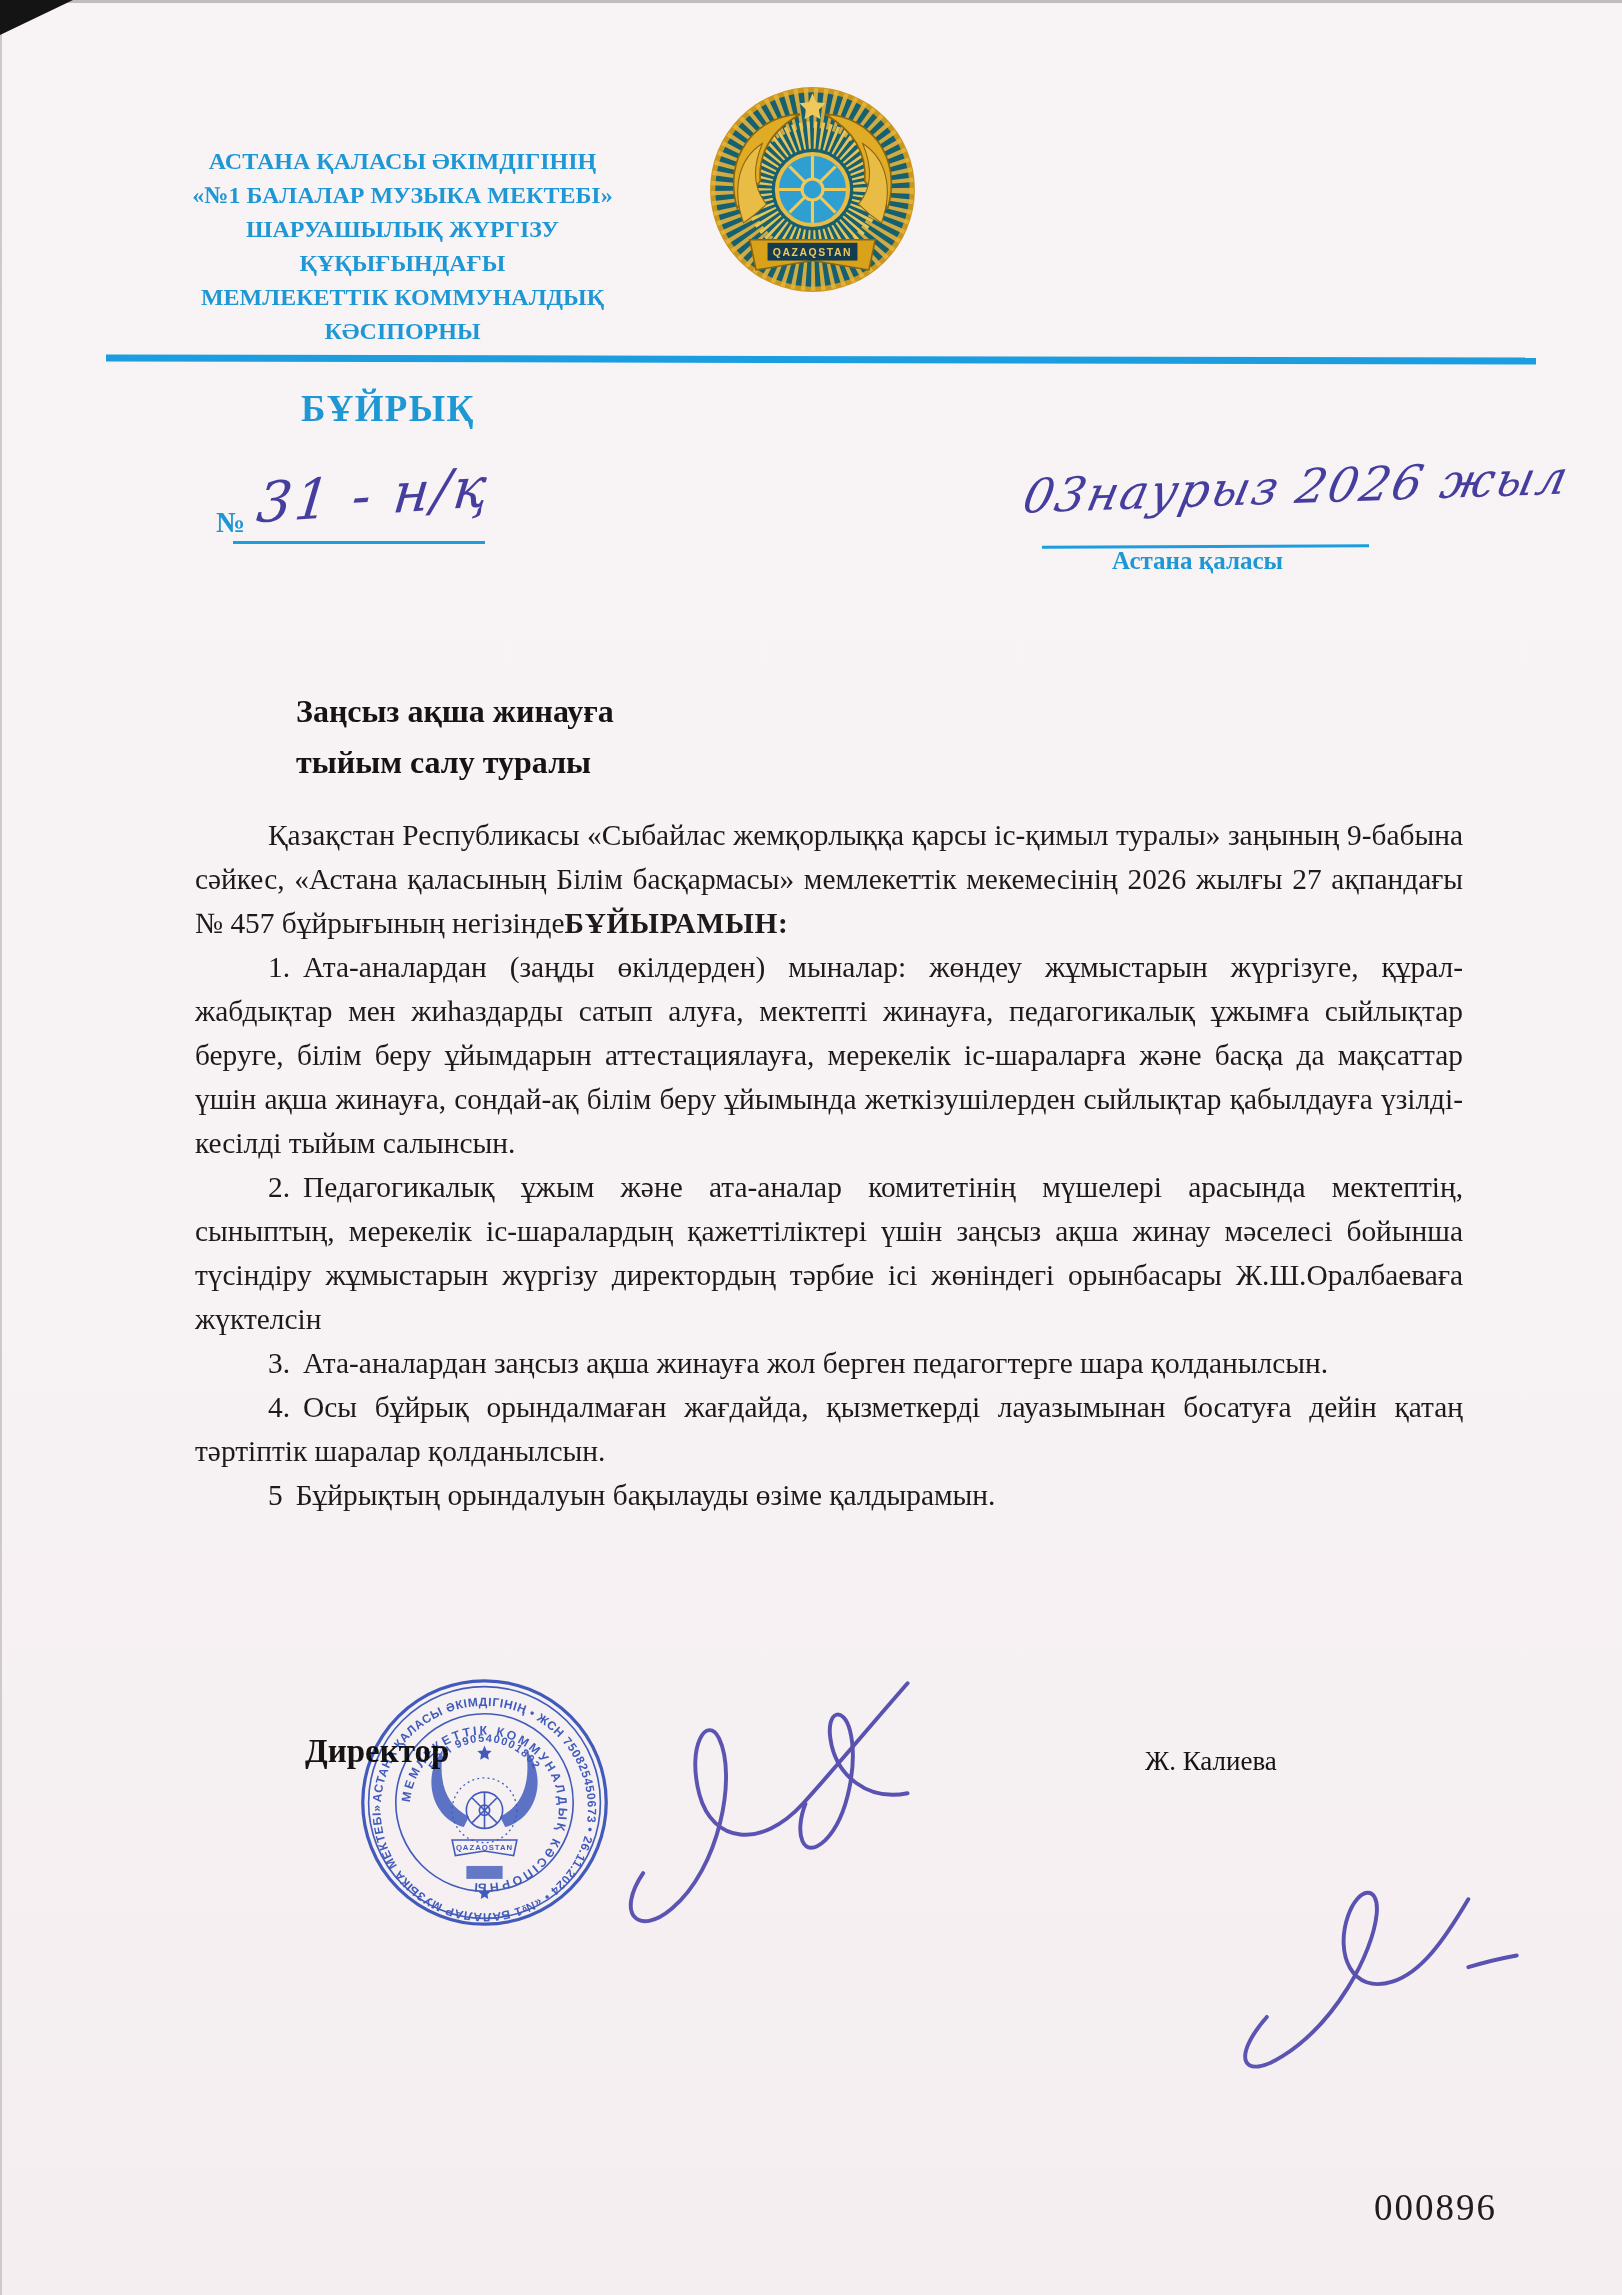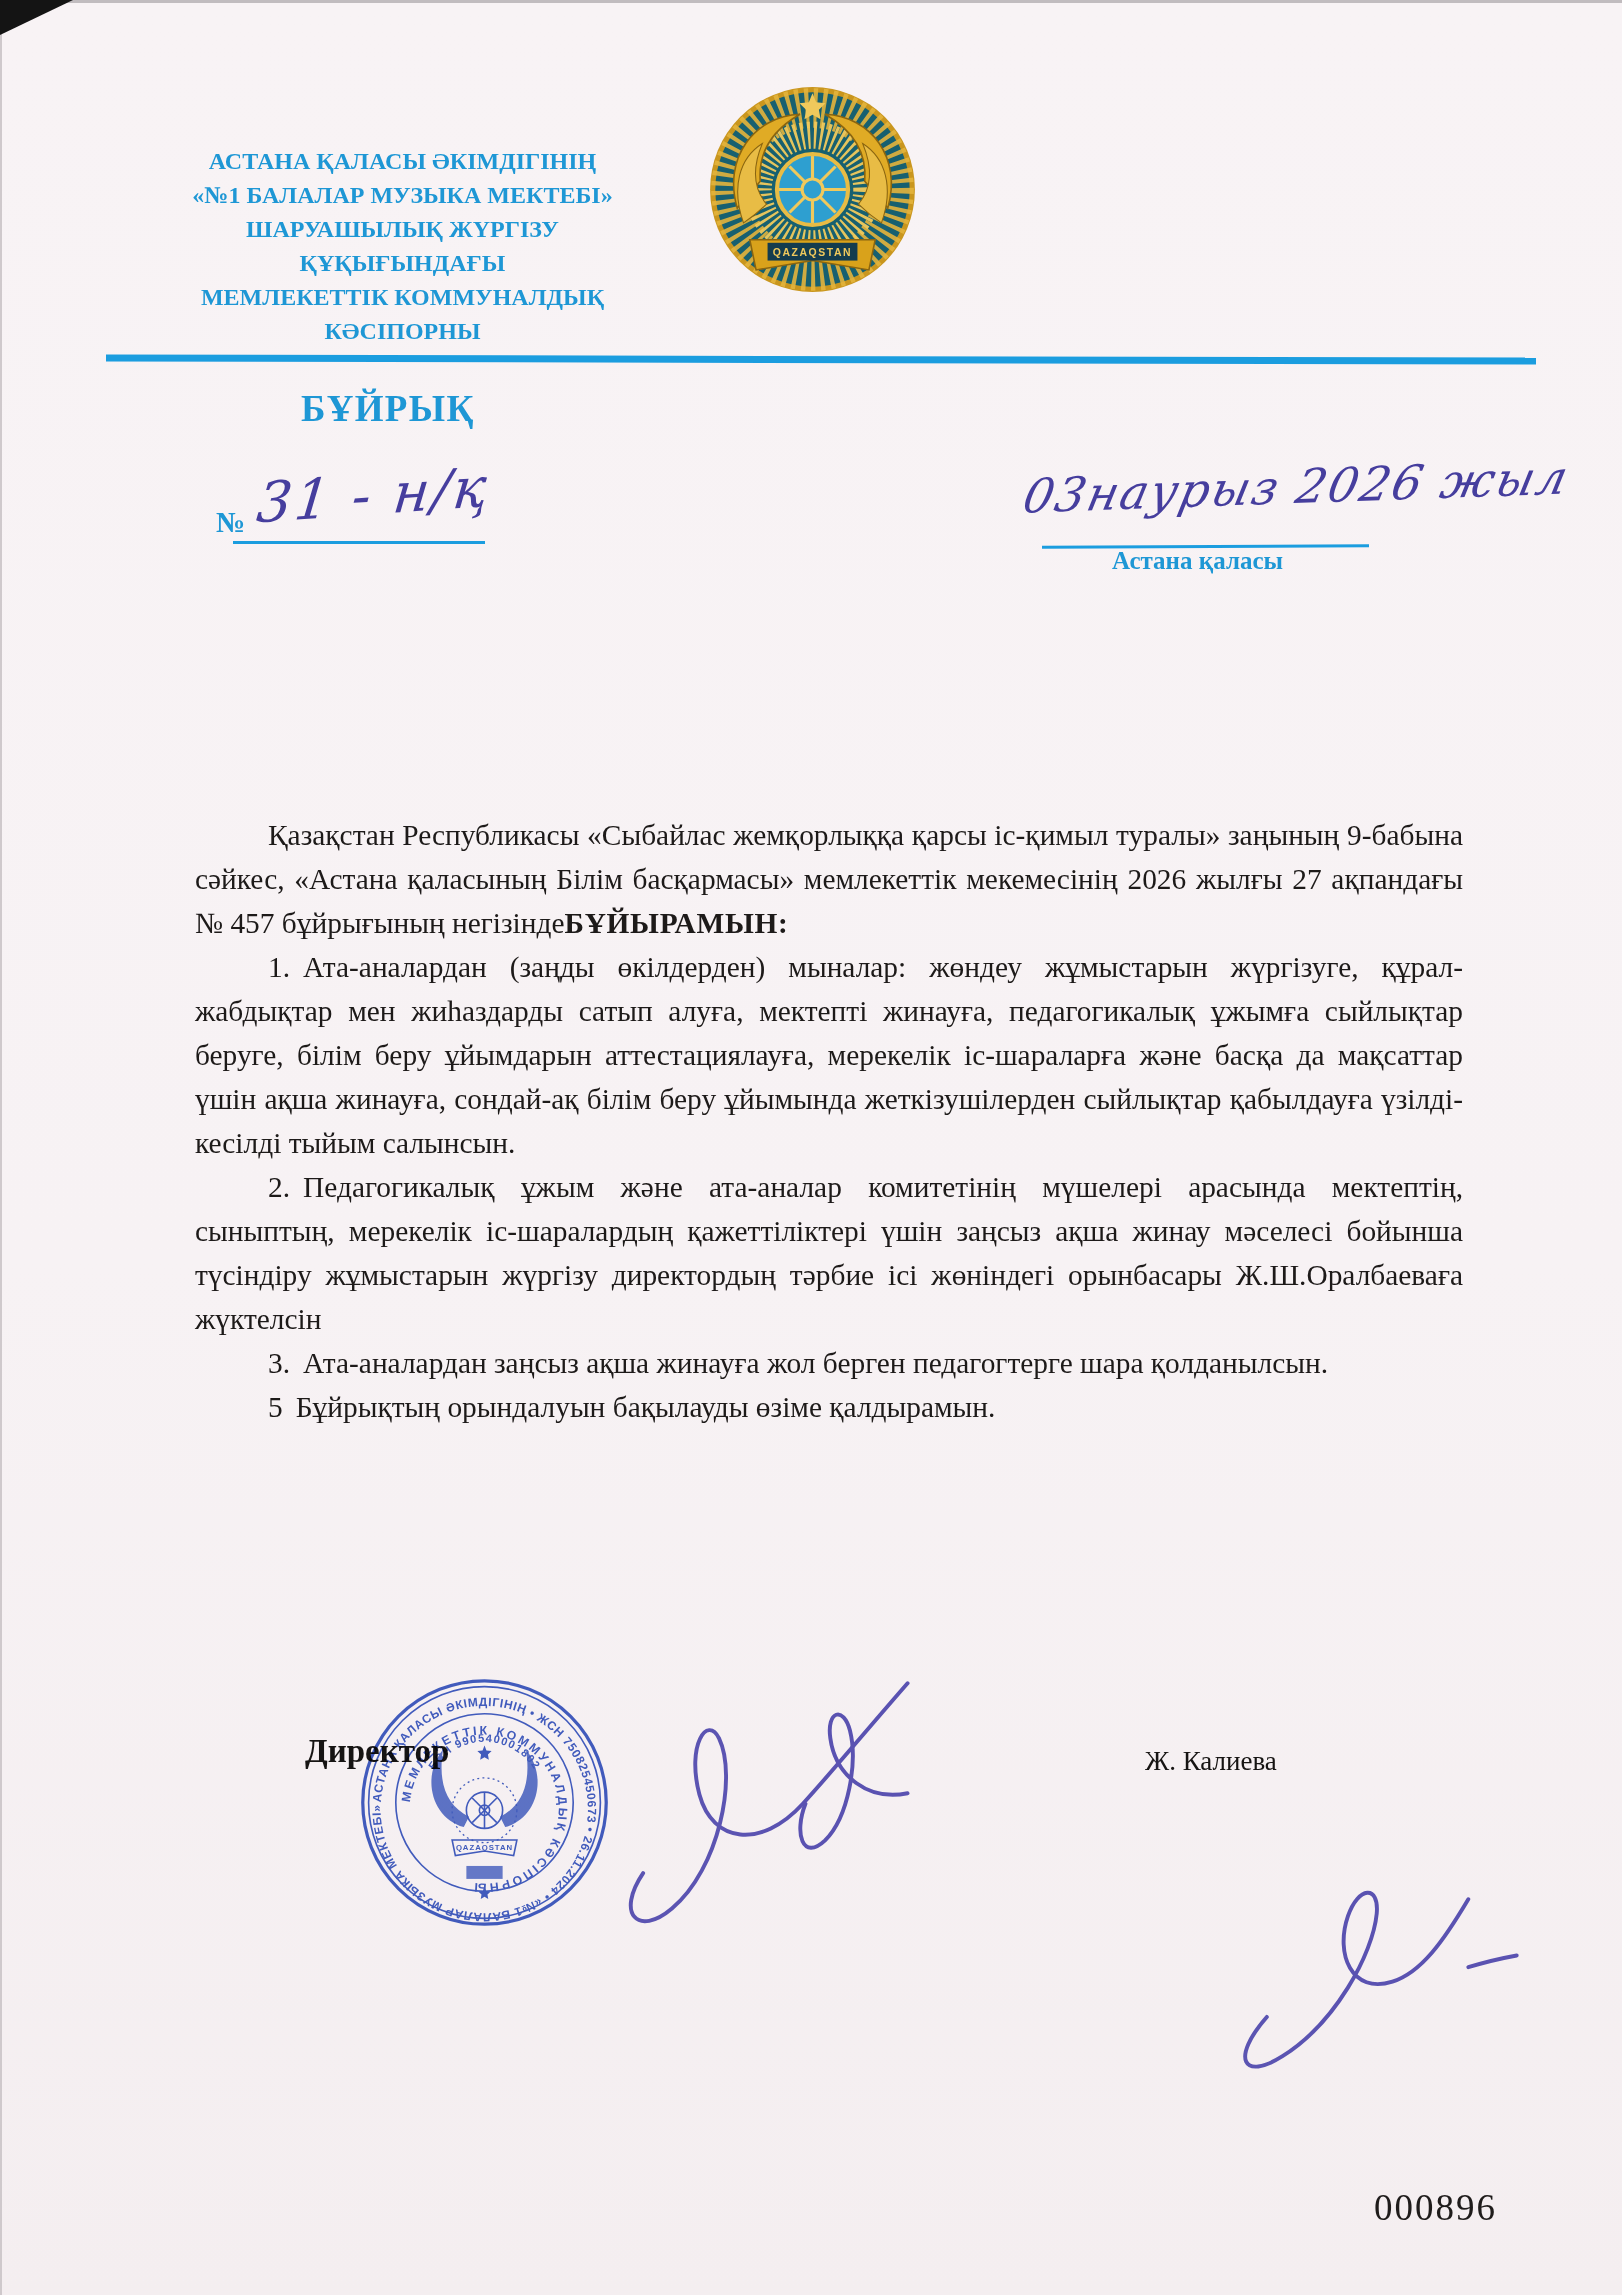--- a/index.html
+++ b/index.html
@@ -99,33 +99,40 @@
   <div class="doc-type">БҰЙРЫҚ</div>
 
   <div class="num-label">№</div>
   <div class="handwriting hw-number">31 - н/қ</div>
   <div class="num-line"></div>
 
   <div class="handwriting hw-date">03наурыз 2026 жыл</div>
   <div class="date-line"></div>
   <div class="place">Астана қаласы</div>
 
+  <div class="title">
+    <div>Заңсыз ақша жинауға</div>
+    <div>тыйым салу туралы</div>
+  </div>
 
   <div class="body-text">
     <p>
       <span>Қазақстан Республикасы «Сыбайлас жемқорлыққа қарсы іс-қимыл туралы» заңының 9-бабына сәйкес, «Астана қаласының Білім басқармасы» мемлекеттік мекемесінің 2026 жылғы 27 ақпандағы  № 457 бұйрығының негізінде</span><span class="verb">БҰЙЫРАМЫН:</span>
     </p>
     <p class="item">
       <span class="num">1.</span><span>Ата-аналардан (заңды өкілдерден) мыналар: жөндеу жұмыстарын жүргізуге, құрал-жабдықтар мен жиһаздарды сатып алуға, мектепті жинауға, педагогикалық ұжымға сыйлықтар беруге, білім беру ұйымдарын аттестациялауға, мерекелік іс-шараларға және басқа да мақсаттар үшін ақша жинауға, сондай-ақ білім беру ұйымында жеткізушілерден сыйлықтар қабылдауға үзілді-кесілді тыйым салынсын.</span>
     </p>
     <p class="item">
       <span class="num">2.</span><span>Педагогикалық ұжым және ата-аналар комитетінің мүшелері арасында мектептің, сыныптың, мерекелік іс-шаралардың қажеттіліктері үшін заңсыз ақша жинау мәселесі бойынша түсіндіру жұмыстарын жүргізу директордың тәрбие ісі жөніндегі орынбасары Ж.Ш.Оралбаеваға жүктелсін</span>
     </p>
     <p class="item">
       <span class="num">3.</span><span>Ата-аналардан заңсыз ақша жинауға жол берген педагогтерге шара қолданылсын.</span>
+    </p>
+    <p class="item">
+      <span class="num">4.</span><span>Осы бұйрық орындалмаған жағдайда, қызметкерді лауазымынан босатуға дейін қатаң тәртіптік шаралар қолданылсын.</span>
     </p>
     <p class="item">
       <span class="num">5</span><span>Бұйрықтың орындалуын бақылауды өзіме қалдырамын.</span>
     </p>
   </div>
 
   <div class="position-title">Директор</div>
   <div class="signer-name">Ж. Калиева</div>
 
   <svg class="stamp" viewBox="0 0 400 400">

